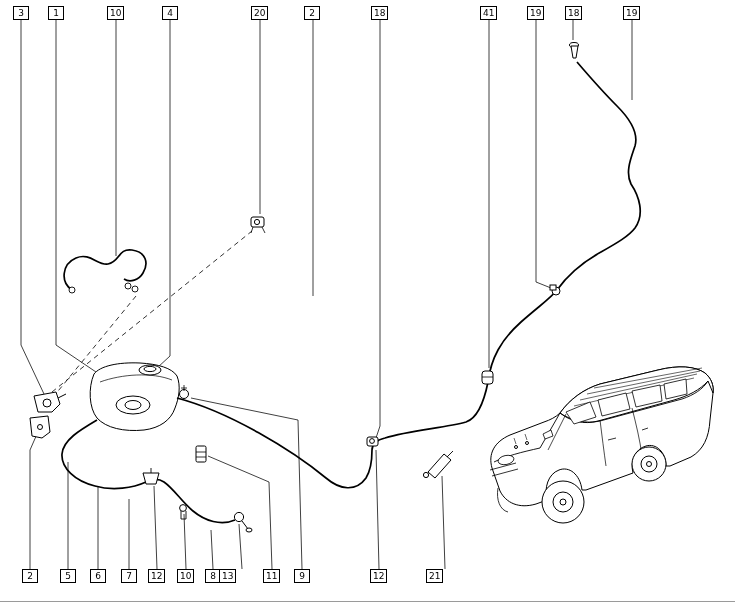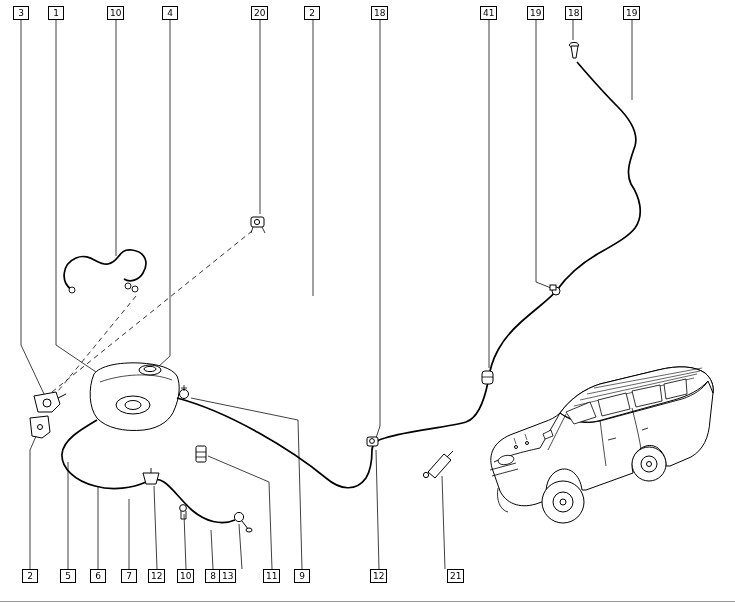--- a/index.html
+++ b/index.html
@@ -206,16 +206,16 @@
   <div class="co bottom" style="left:60px">5</div>
   <div class="co bottom" style="left:90px">6</div>
   <div class="co bottom" style="left:121px">7</div>
   <div class="co bottom" style="left:148px">12</div>
   <div class="co bottom" style="left:177px">10</div>
   <div class="co bottom" style="left:205px">8</div>
   <div class="co bottom" style="left:219px">13</div>
   <div class="co bottom" style="left:263px">11</div>
   <div class="co bottom" style="left:294px">9</div>
   <div class="co bottom" style="left:370px">12</div>
-  <div class="co bottom" style="left:447px">21</div>
+  <div class="co bottom" style="left:426px">21</div>
 
   <div class="footer-rule"></div>
 </div>
 
 </body></html>

